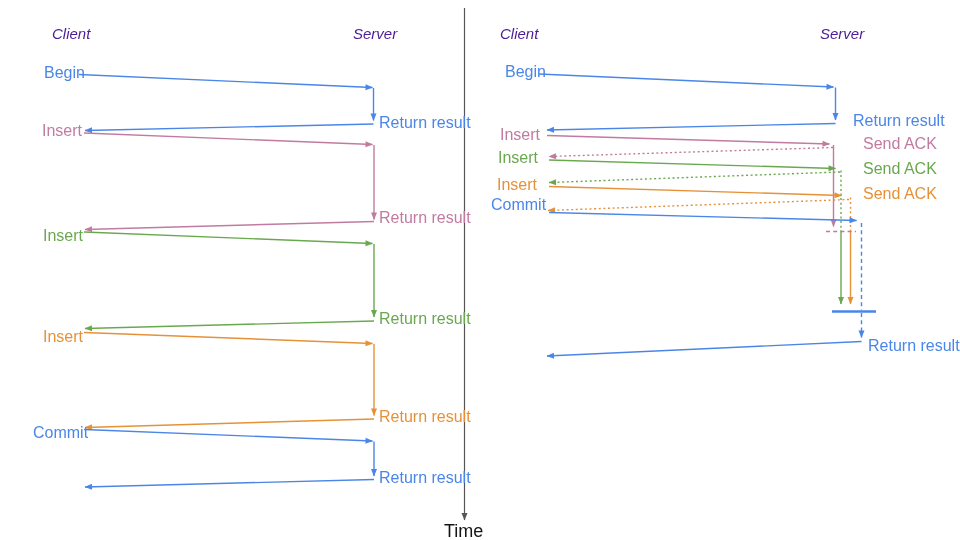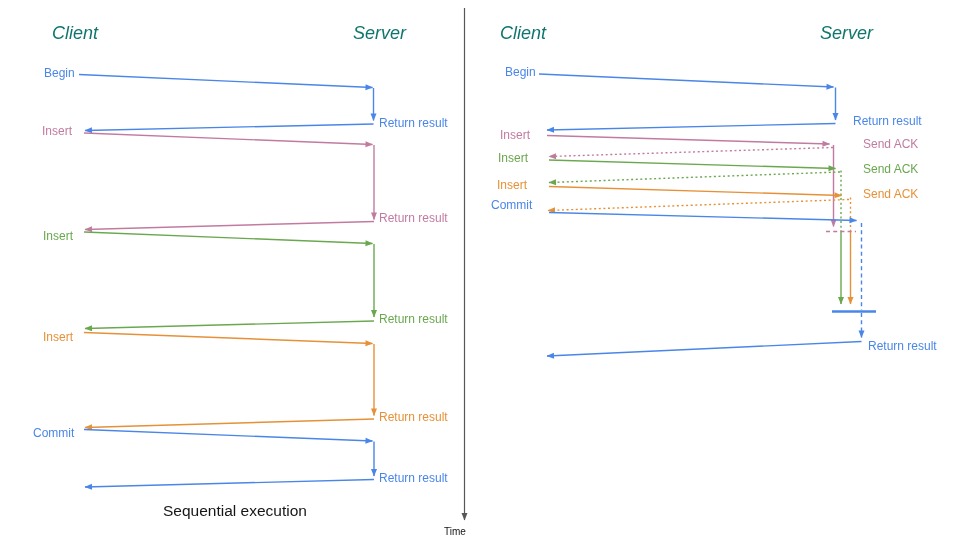--- a/index.html
+++ b/index.html
@@ -4,33 +4,33 @@
 <style>
   html,body{margin:0;padding:0;background:#fff;}
   .canvas{
     position:relative;width:960px;height:540px;background:#ffffff;
     font-family:"Liberation Sans",sans-serif;overflow:hidden;
   }
   .canvas svg{position:absolute;left:0;top:0;}
   .layer{position:absolute;left:0;top:0;width:100%;height:100%;}
   .lbl{
     position:absolute;transform:translateY(-50%);
-    font-size:12px;line-height:1;white-space:nowrap;
+    font-size:16px;line-height:1;white-space:nowrap;
   }
   .hdr{
     position:absolute;transform:translateY(-50%);
-    font-style:italic;font-size:18px;color:#0f766e;white-space:nowrap;
+    font-style:italic;font-size:15px;color:#4c1d95;white-space:nowrap;
   }
   .title{
     position:absolute;transform:translateY(-50%);
     font-size:15.5px;color:#161616;text-align:center;white-space:nowrap;
   }
   .time{
     position:absolute;transform:translateY(-50%);
-    font-size:10px;font-weight:500;color:#141414;white-space:nowrap;
+    font-size:18px;font-weight:500;color:#141414;white-space:nowrap;
   }
 </style>
 </head>
 <body>
 
 <div class="canvas">
   <svg id="lines" width="960" height="540">
       <defs>
         <marker id="arrow-blue" markerWidth="9" markerHeight="8" refX="7.5" refY="3.5" orient="auto" markerUnits="userSpaceOnUse">
           <path d="M0.5,0.5 L8,3.5 L0.5,6.5 Z" fill="#4a86e8"></path>
@@ -106,16 +106,15 @@
       <div class="lbl" style="left: 863px; top: 194px; color: rgb(230, 145, 56);">Send ACK</div>
       <div class="lbl" style="left: 491px; top: 205px; color: rgb(74, 134, 232);">Commit</div>
       <div class="lbl" style="left: 868px; top: 346px; color: rgb(74, 134, 232);">Return result</div>
     </div>
 
   <div class="hdr" style="left:52px;top:33px">Client</div>
   <div class="hdr" style="left:353px;top:33px">Server</div>
   <div class="hdr" style="left:500px;top:33px">Client</div>
   <div class="hdr" style="left:820px;top:33px">Server</div>
 
-  <div class="title" style="left:115px;width:240px;top:511px">Sequential execution</div>
 
   <div class="time" style="left:444px;top:531px">Time</div>
 </div>
 
 </body></html>

